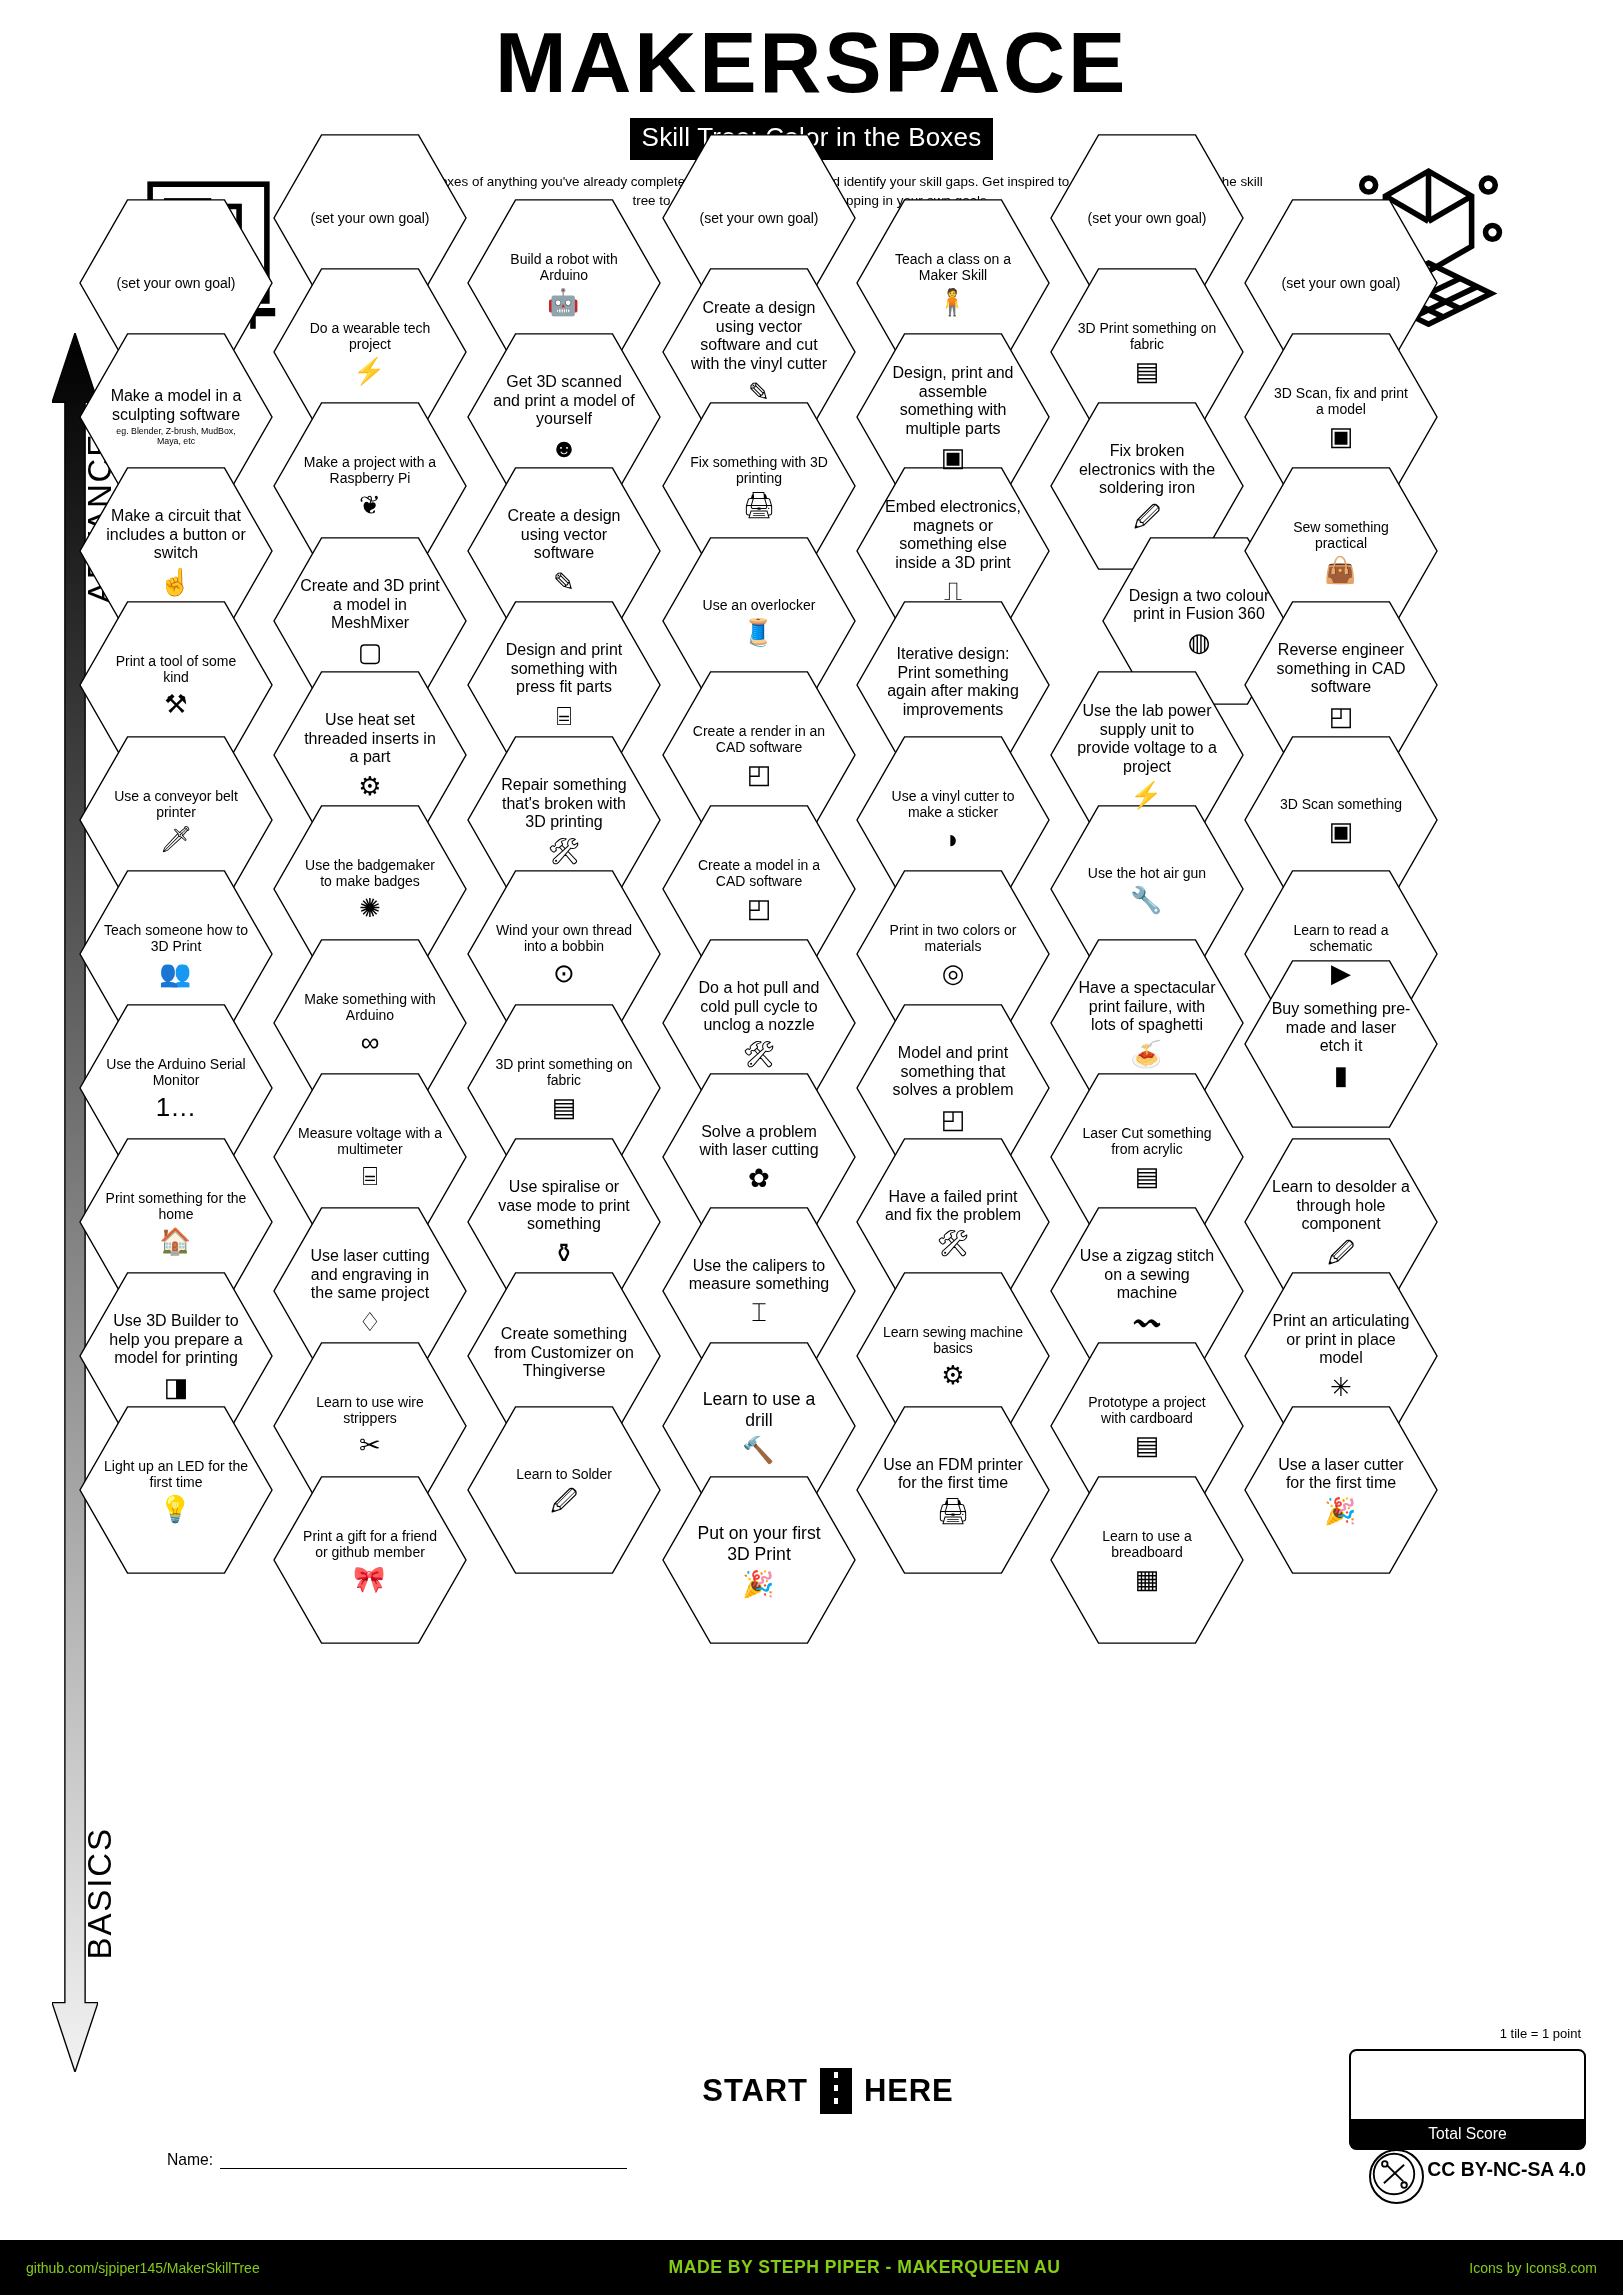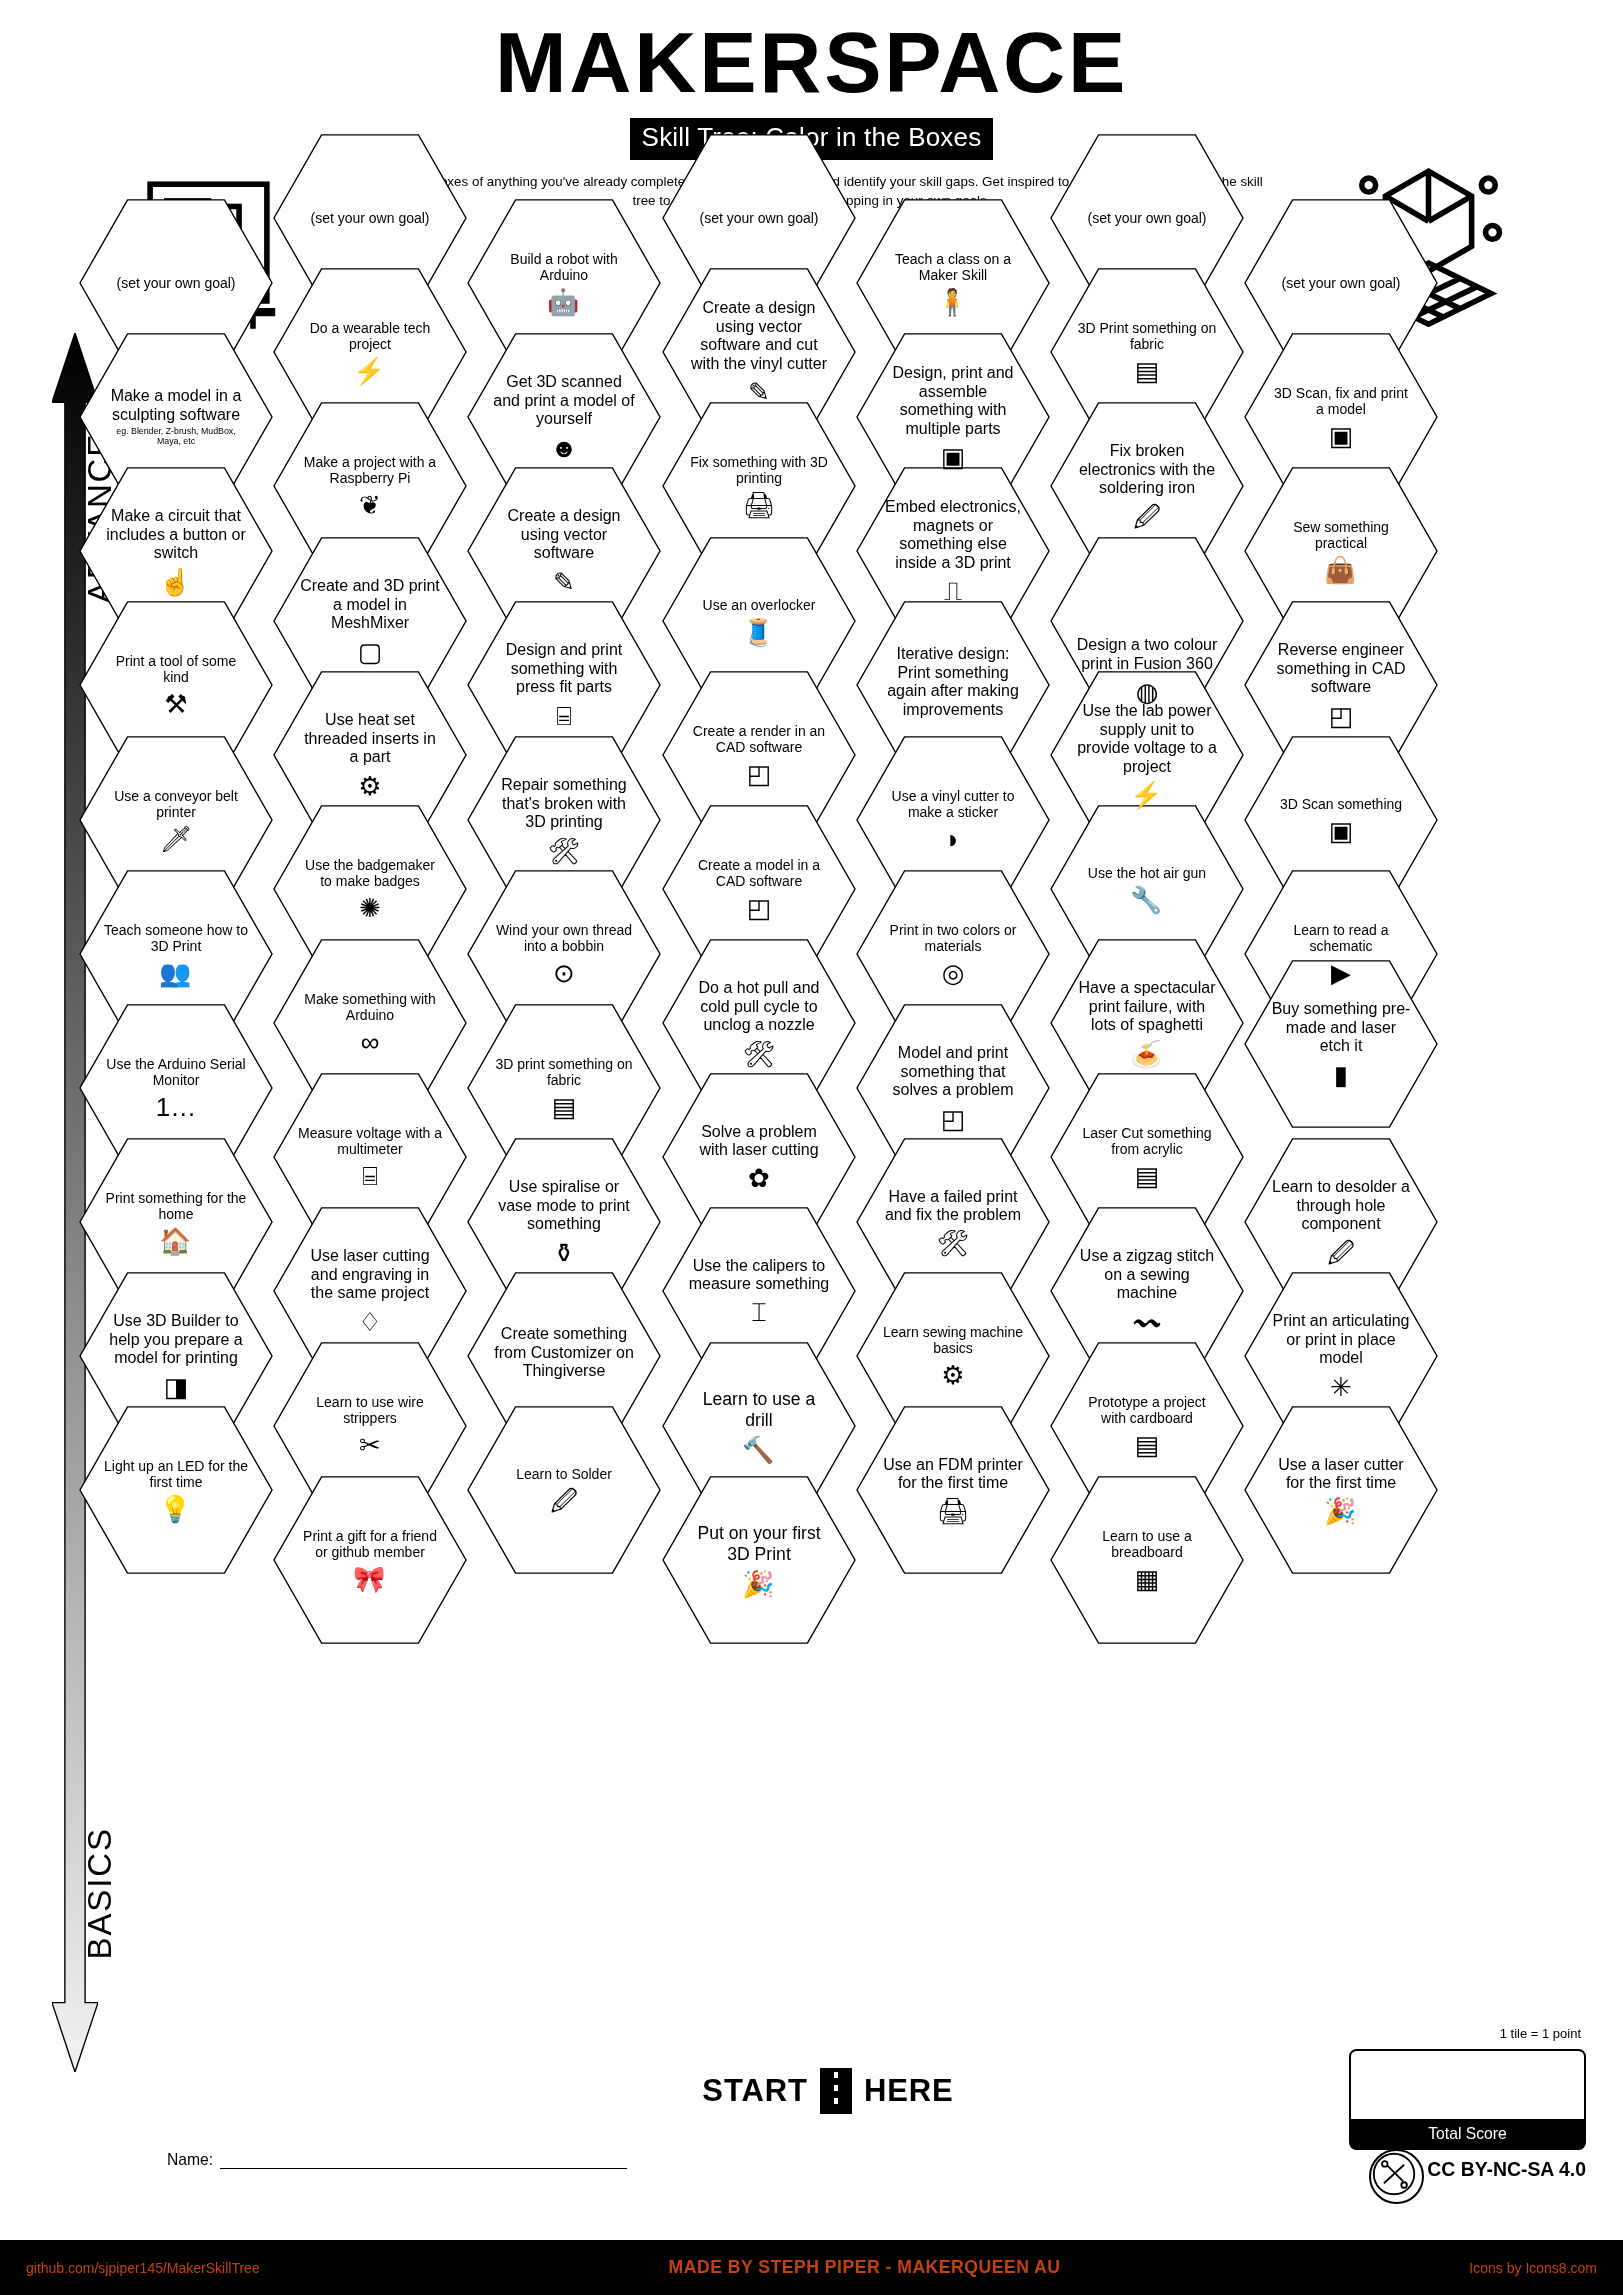--- a/index.html
+++ b/index.html
@@ -71,21 +71,21 @@
   
   .nameline{position:absolute;left:167px;top:2151px;font-size:15.7px;display:flex;align-items:flex-end;gap:6.5px;}
   .nameline .rule{width:407px;border-bottom:1.9px solid #000;height:12px;}
 
   
   .cc{position:absolute;right:37px;top:2158px;font-size:19.4px;font-weight:bold;}
   .ccbadge{position:absolute;right:199px;top:2149px;width:51px;height:51px;border:2.3px solid #000;border-radius:50%;}
 
   
   .footer{
-    position:absolute;left:0;bottom:0;width:1623px;height:55px;background:#000;color:#c2410c;
+    position:absolute;left:0;bottom:0;width:1623px;height:55px;background:#000;color:#84cc16;
     display:flex;align-items:center;justify-content:space-between;padding:0 26px;box-sizing:border-box;
     font-size:16px;
   }
   .footer .mid{font-weight:bold;letter-spacing:0.5px;font-size:17.6px;}
   .footer .lnk{font-size:14px;}
 </style>
 </head>
 <body>
 
 <div class="title">MAKERSPACE</div>
@@ -626,21 +626,21 @@
     </div>
     <div class="hex sm" style="left: 1050px; top: 402px;">
       <svg class="hexbg" viewBox="0 0 420 364">
         <polygon points="105,2 315,2 418,182 315,362 105,362 2,182" fill="#fff" stroke="#000" stroke-width="3"></polygon>
       </svg>
       <div class="content">
         <div class="label">Fix broken electronics with the soldering iron</div>
         <div class="glyph">🖉</div>
       </div>
     </div>
-    <div class="hex sm" style="left: 1050px; top: 537px; justify-content: flex-end;">
+    <div class="hex sm" style="left: 1102px; top: 537px;">
       <svg class="hexbg" viewBox="0 0 420 364">
         <polygon points="105,2 315,2 418,182 315,362 105,362 2,182" fill="#fff" stroke="#000" stroke-width="3"></polygon>
       </svg>
       <div class="content">
         <div class="label">Design a two colour print in Fusion 360</div>
         <div class="glyph">◍</div>
       </div>
     </div>
     <div class="hex sm" style="left: 1050px; top: 671px;">
       <svg class="hexbg" viewBox="0 0 420 364">

